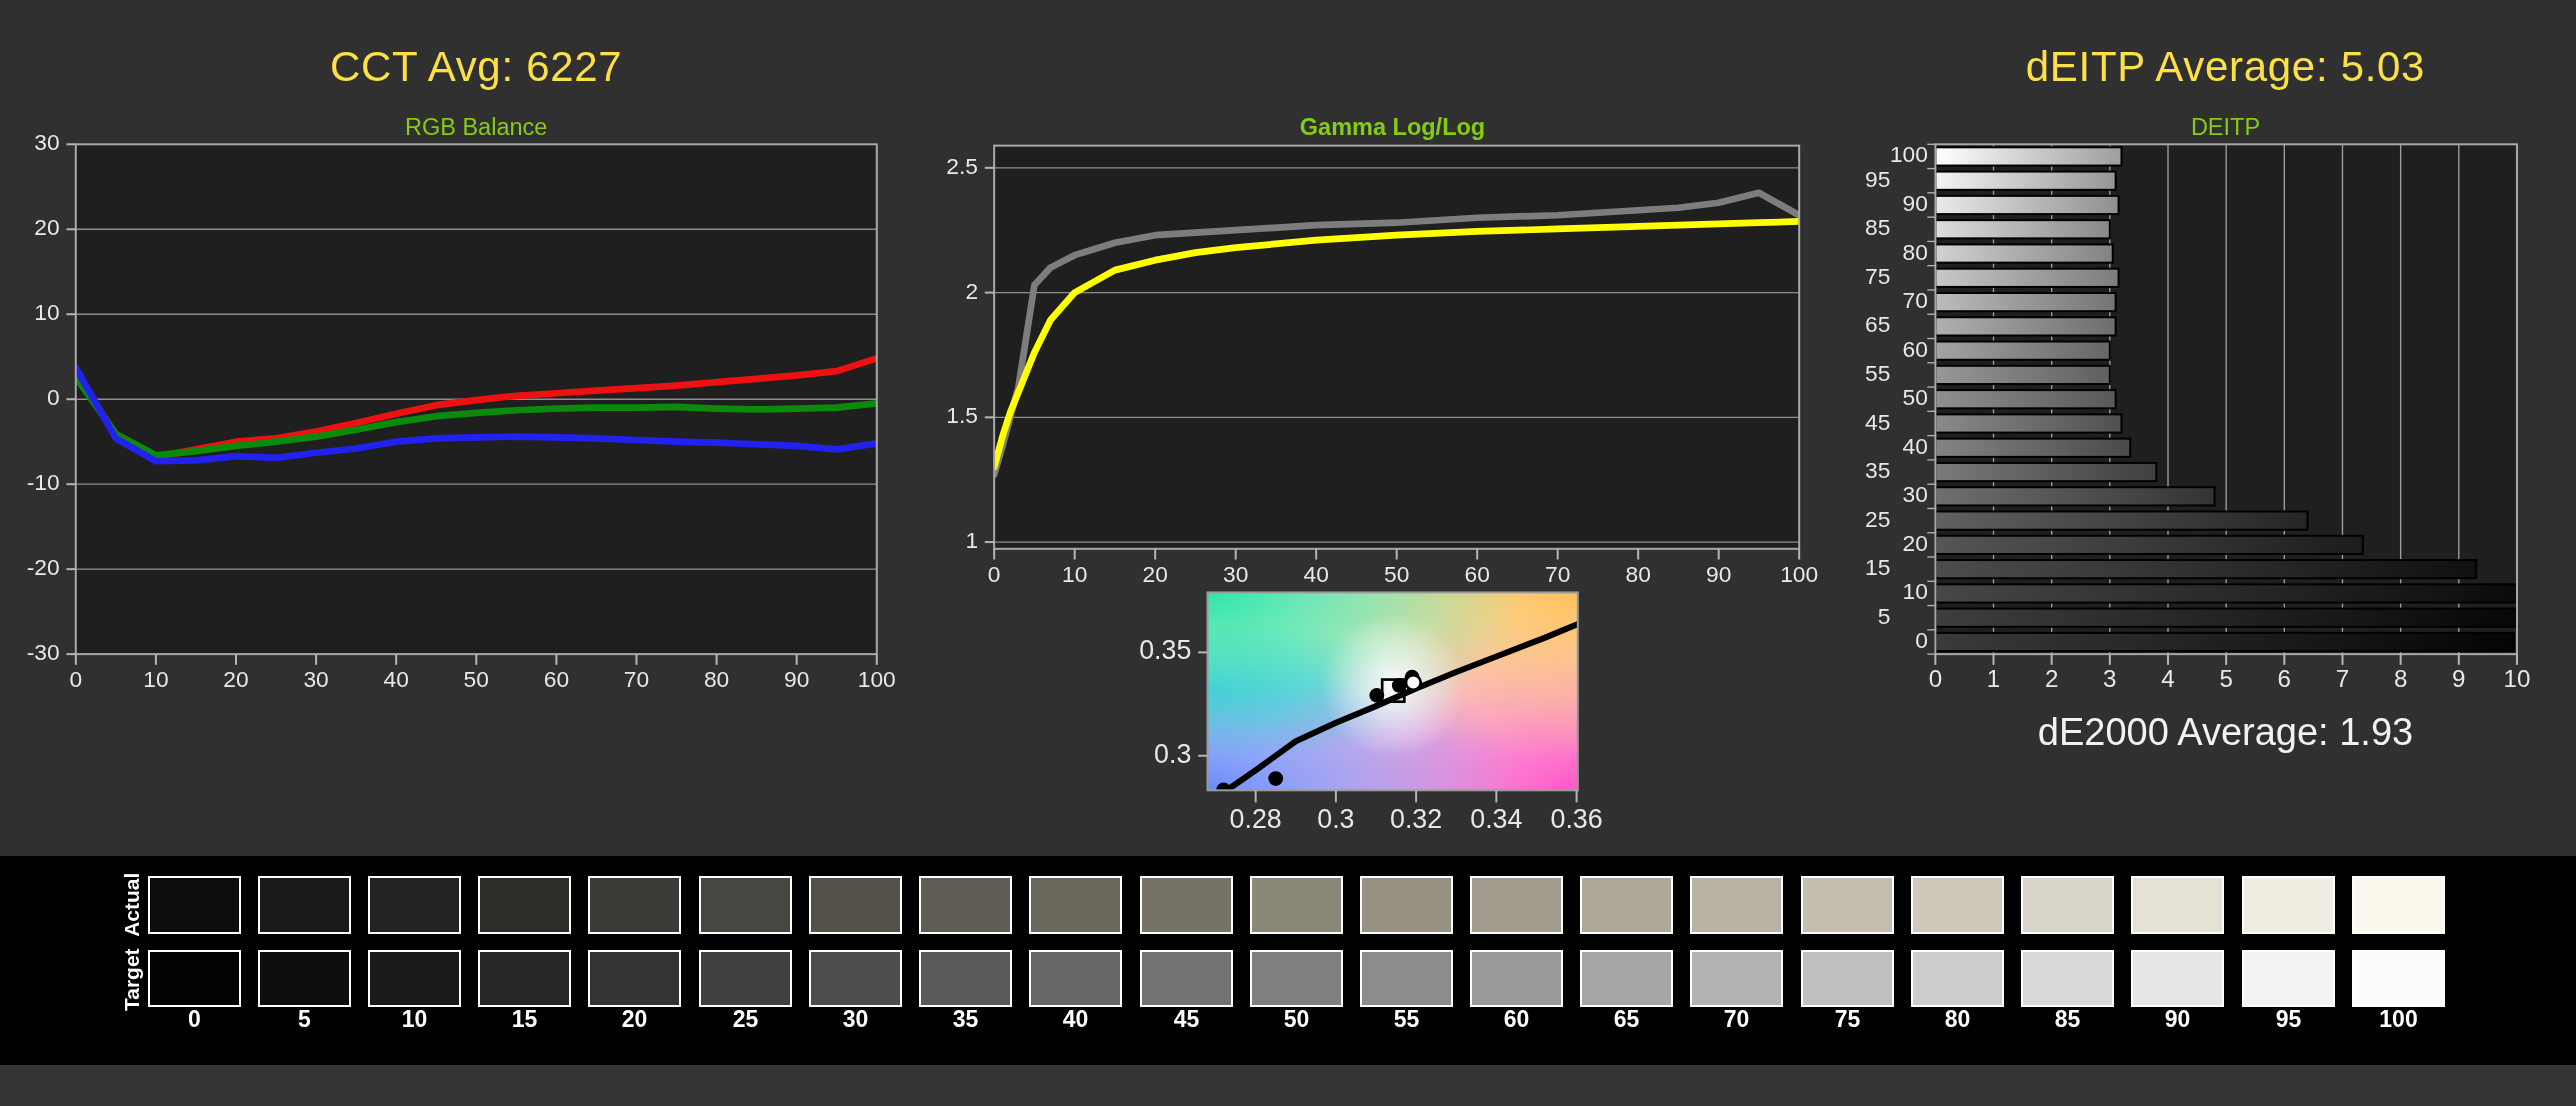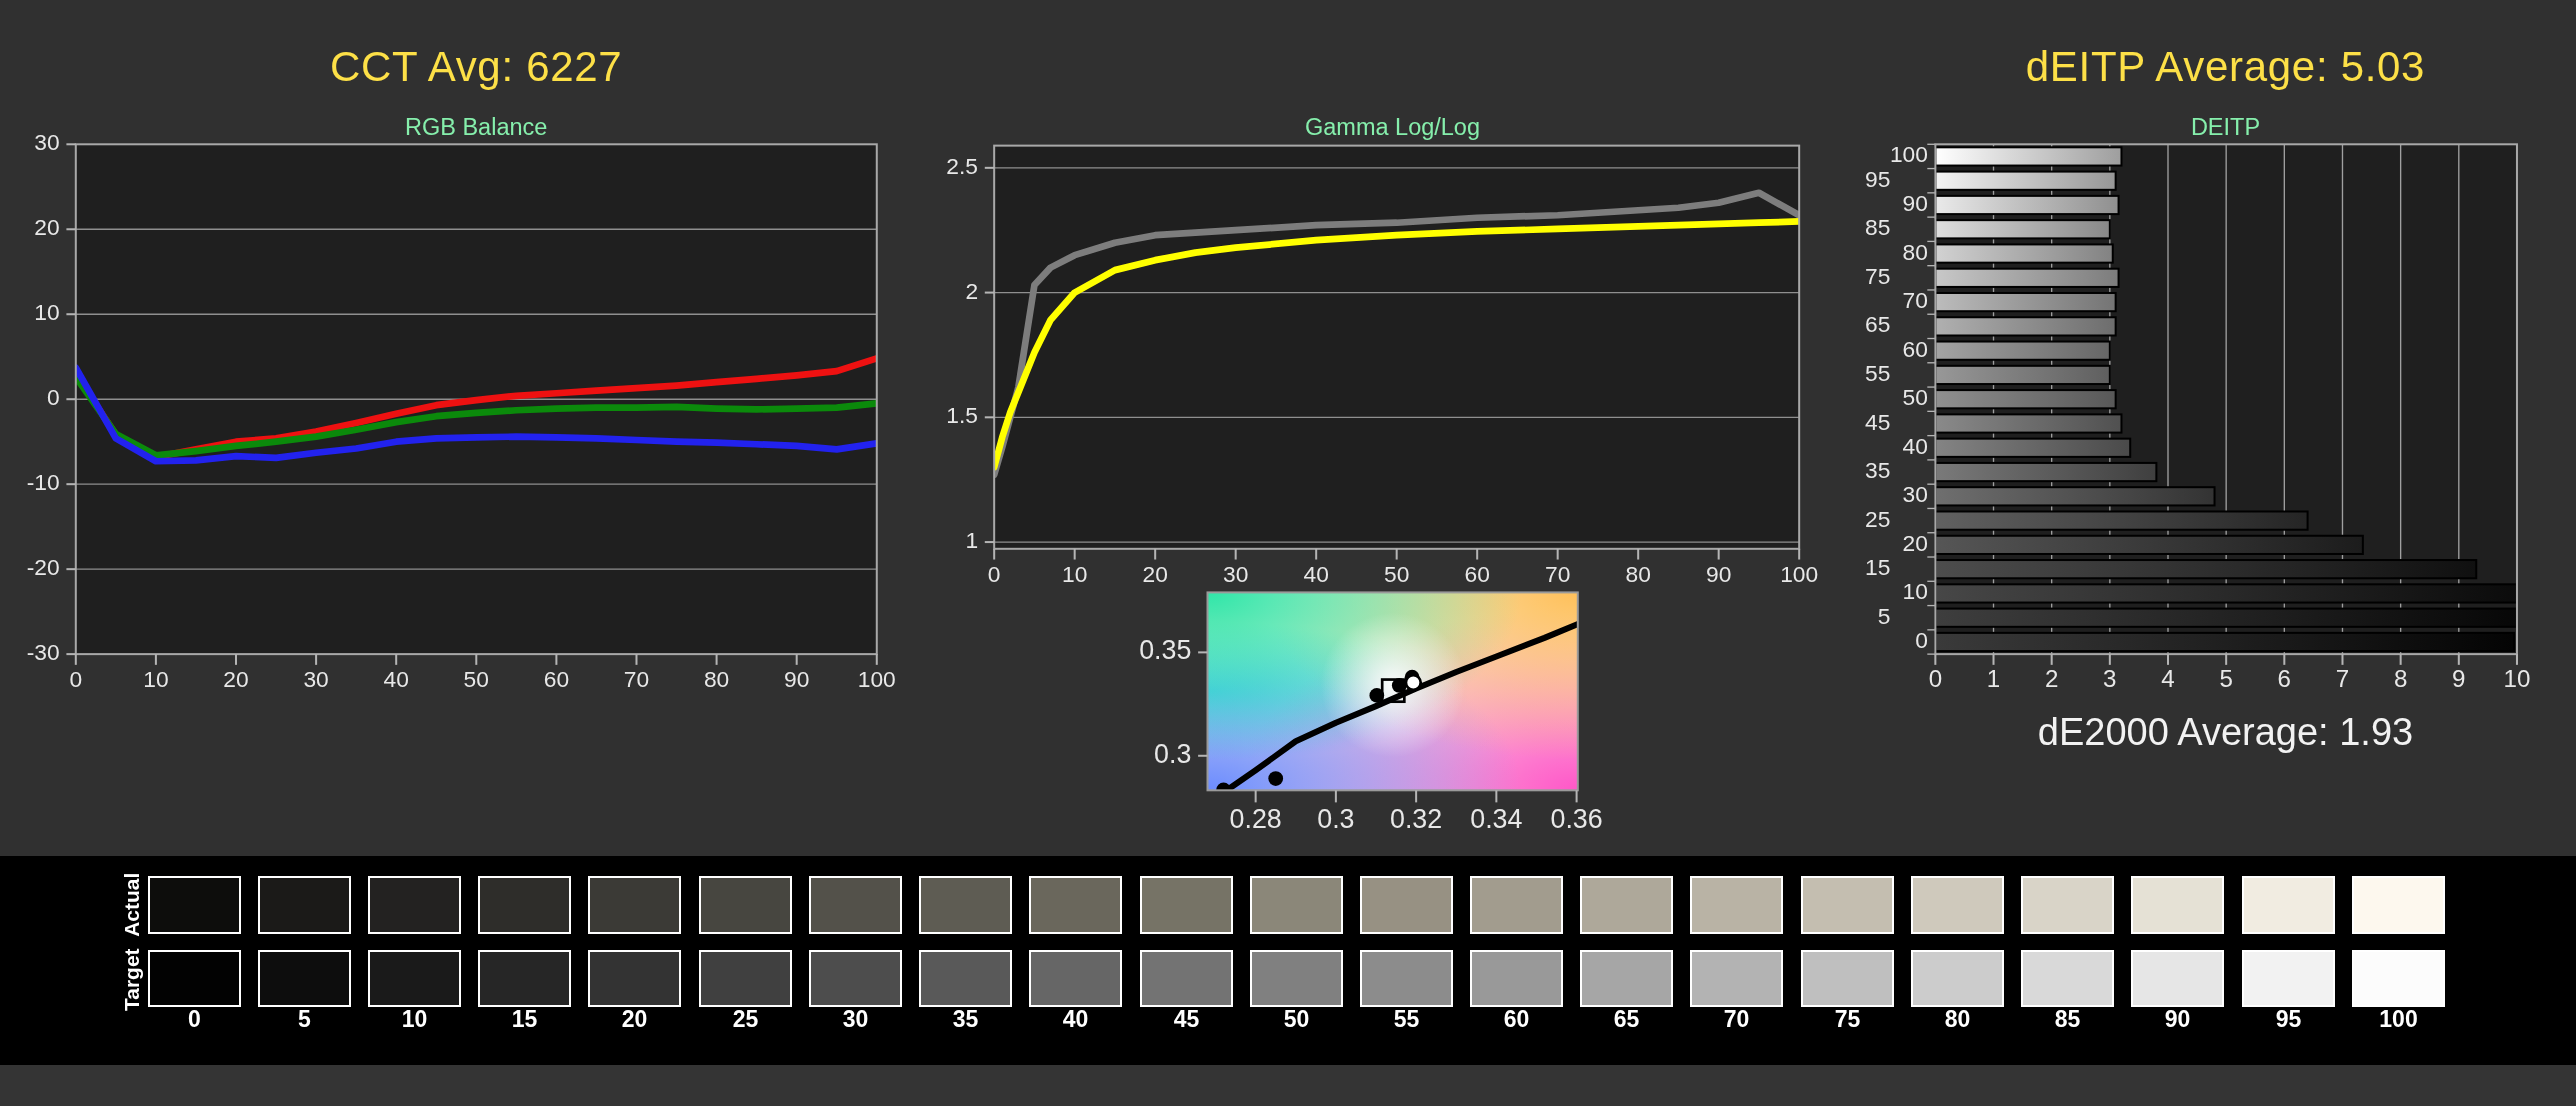--- a/index.html
+++ b/index.html
@@ -1,20 +1,20 @@
 <!DOCTYPE html>
 <html style="font-size:10.7px"><head>
 <meta charset="utf-8">
 <style>
   html,body{margin:0;padding:0;background:#303030;}
   .page{position:relative;width:2576px;height:1107px;background:#303030;overflow:hidden;
         font-family:"Liberation Sans",sans-serif;}
   .big-title{position:absolute;width:939px;text-align:center;color:#fde047;
              font-size:42px;font-weight:400;letter-spacing:0.7px;}
-  .sub-title{position:absolute;width:939px;text-align:center;color:#86efac;font-size:23.5px;}
+  .sub-title{position:absolute;width:939px;text-align:center;color:#84cc16;font-size:23.5px;}
   .de2000{position:absolute;width:939px;text-align:center;color:#f2f2f2;font-size:38px;}
   .cie-bg{position:absolute;left:1208px;top:592px;width:370px;height:198px;
       background:
         radial-gradient(circle at 50% 47%, rgba(255,255,255,0.95) 0%, rgba(255,255,255,0) 34%),
         radial-gradient(at 0% 0%,   #2fe6a8 0%, rgba(47,230,168,0) 60%),
         radial-gradient(at 100% 0%, #ffc05a 0%, rgba(255,192,90,0) 60%),
         radial-gradient(at 0% 100%, #6c8cff 0%, rgba(108,140,255,0) 60%),
         radial-gradient(at 100% 100%, #ff57c8 0%, rgba(255,87,200,0) 65%),
         radial-gradient(at 0% 50%,  #41e9ef 0%, rgba(65,233,239,0) 50%),
         #f6f1e4;}
@@ -31,21 +31,21 @@
   .footer{position:absolute;left:0;top:1065px;width:2576px;height:42px;background:#343434;}
 </style>
 </head>
 <body>
 
 <div class="page">
 
   <div class="big-title" style="left:6.7px;top:43px;">CCT Avg: 6227</div>
   <div class="sub-title" style="left:6.7px;top:114px;">RGB Balance</div>
 
-  <div class="sub-title" style="left:923px;top:114px;">Gamma Log/Log</div>
+  <div class="sub-title" style="left:923px;top:114px;font-weight:bold;">Gamma Log/Log</div>
 
   <div class="big-title" style="left:1756px;top:43px;">dEITP Average: 5.03</div>
   <div class="sub-title" style="left:1756px;top:114px;">DEITP</div>
   <div class="de2000" style="left:1756px;top:711px;">dE2000 Average: 1.93</div>
 
   <div class="cie-bg"></div>
 
   <svg id="charts-svg" width="2576" height="1107" viewBox="0 0 3840 1650">
       <defs>
         <clipPath id="clip-rgb">

